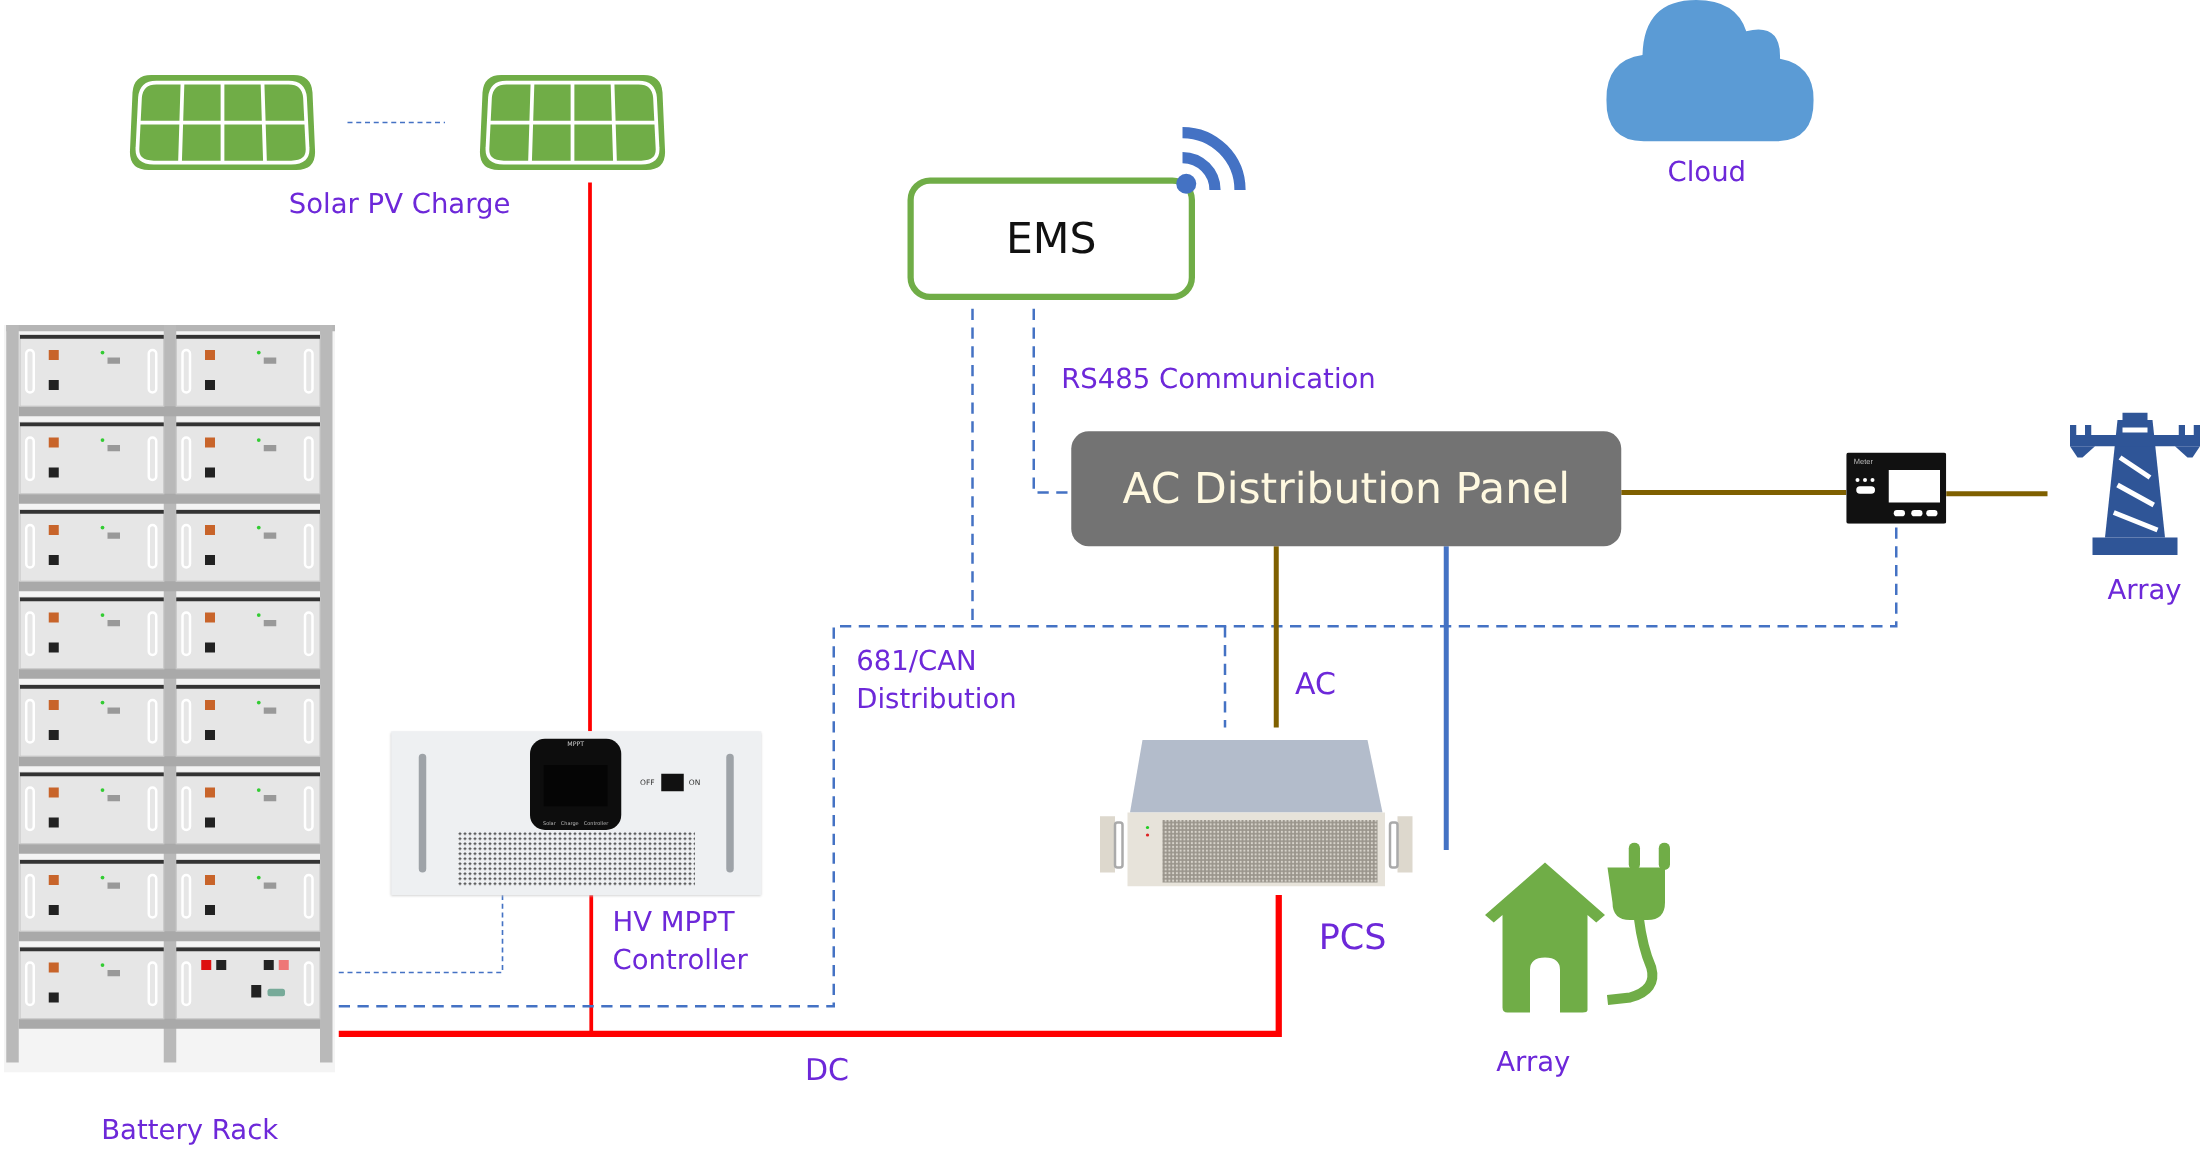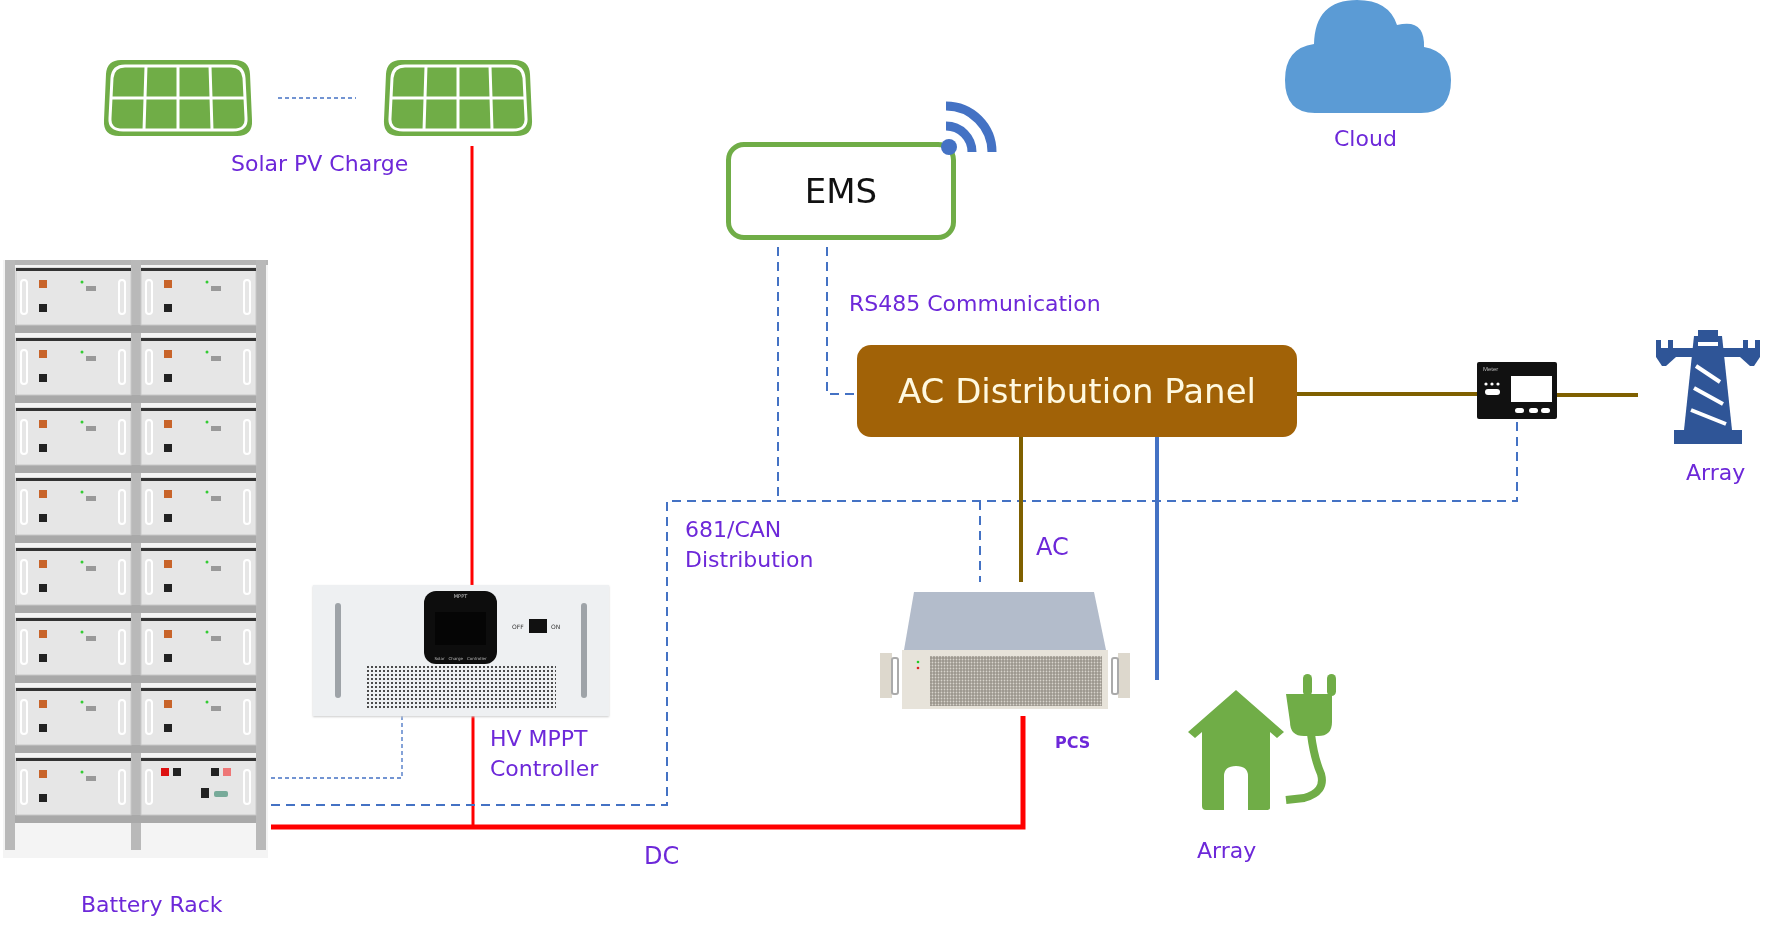--- a/index.html
+++ b/index.html
@@ -7,23 +7,23 @@
          font-family:"DejaVu Sans", "Liberation Sans", sans-serif; color:#111; }
   #stage { position:absolute; left:0; top:0; width:1766px; height:935px; }
   .lbl { position:absolute; white-space:nowrap; color:#6d28d9; }
   .lbl-md { font-size:22px; }
   .lbl-lg { font-size:24px; }
   .ems-box { position:absolute; left:690px; top:142px; width:230px; height:98px;
              border:5px solid #70ad47; border-radius:18px; background:#fff; box-sizing:border-box;
              display:flex; align-items:center; justify-content:center;margin-left:36px; }
   .ems-text { font-size:34px; color:#111; }
   .ac-panel { position:absolute; left:857px; top:345px; width:440px; height:92px;
-              background:#a16207; border-radius:14px; display:flex; align-items:center; justify-content:center; }
+              background:#737373; border-radius:14px; display:flex; align-items:center; justify-content:center; }
   .ac-text { font-size:34px; color:#fff9e0; }
-  .pcs-lbl { font-weight:bold; font-size:16px; }
+  .pcs-lbl { font-weight:normal; font-size:28px; }
 </style>
 </head>
 <body>
 
 <div id="stage">
 
   <svg width="1766" height="935" style="position:absolute;left:0;top:0">
 
     <line x1="278" y1="98" x2="356" y2="98" stroke="#4472c4" stroke-width="1.3" stroke-dasharray="4,3"></line>
 

